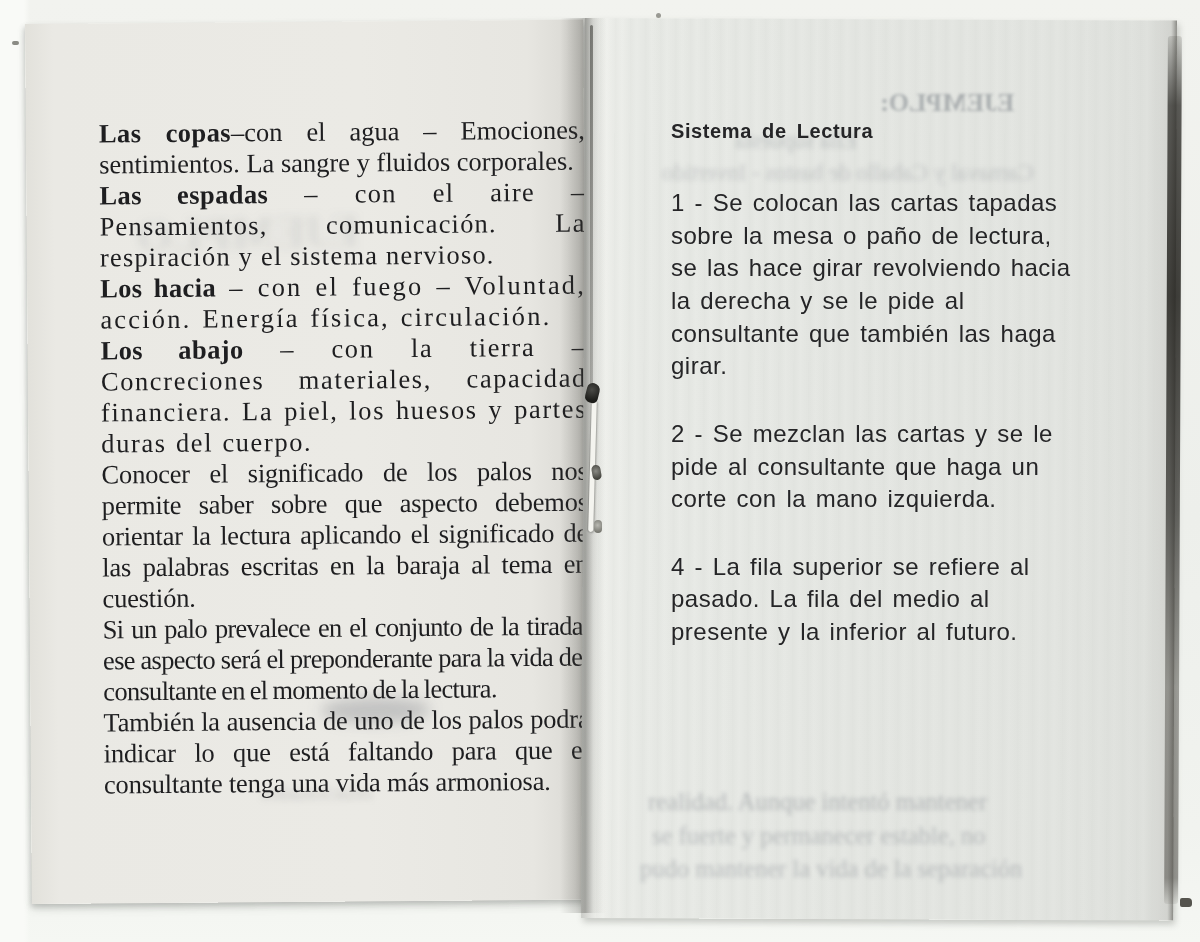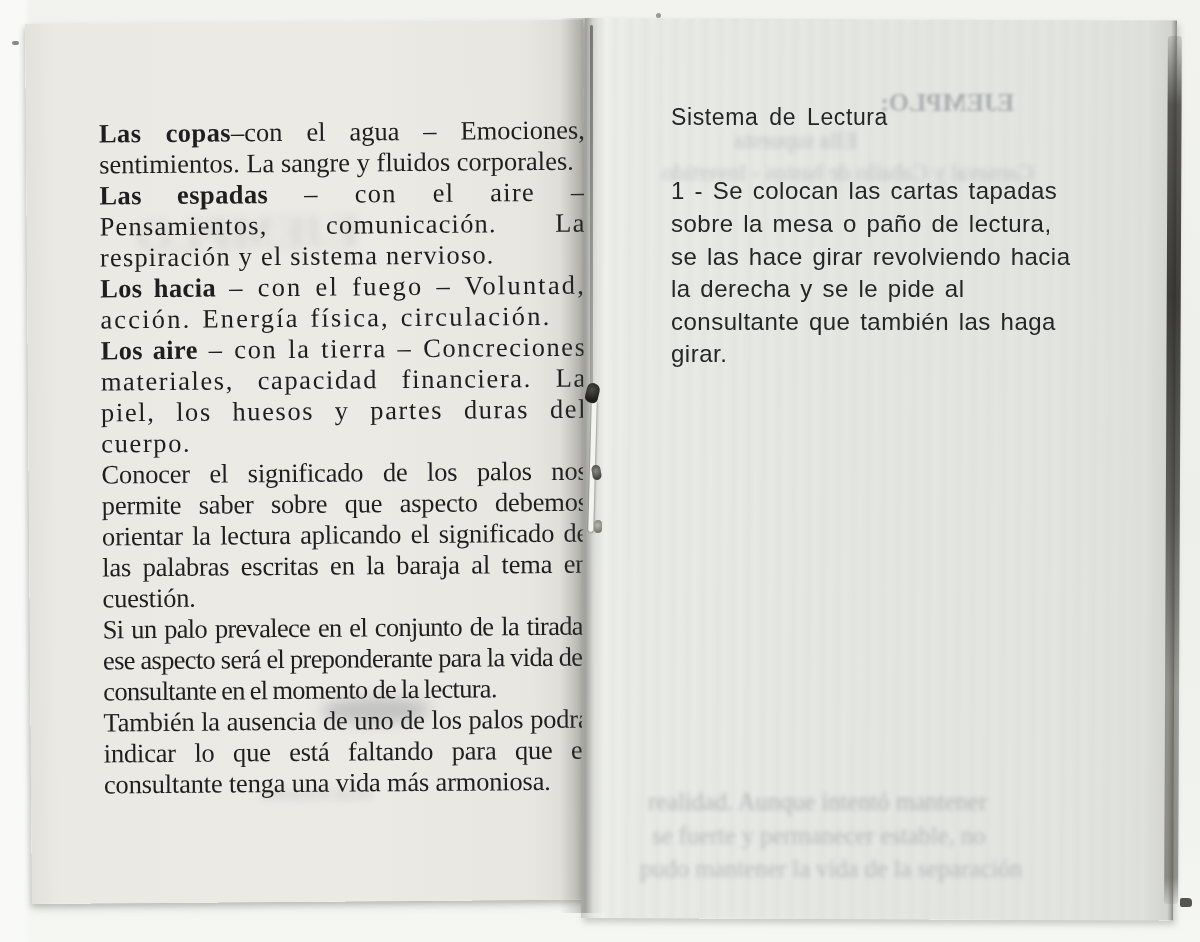--- a/index.html
+++ b/index.html
@@ -132,23 +132,23 @@
     left: 86px; top: 84px;
     width: 414px;
     font-family: "Liberation Sans", sans-serif;
     font-size: 24px;
     line-height: 1.36;
     color: #252527;
     letter-spacing: 0.5px;
     word-spacing: 2.5px;
   }
   .right-text h2 {
-    margin: 0 0 42px 0;
-    font-size: 23px;
-    font-weight: normal;
+    margin: 16px 0 42px 0;
+    font-size: 20px;
+    font-weight: bold;
     letter-spacing: 0.6px;
     word-spacing: 4px;
   }
   .right-text p { margin: 18px 0 35px 0; }
 
   
   .ghost {
     position: absolute;
     color: rgba(88,93,104,0.30);
     filter: blur(2px);
@@ -201,39 +201,41 @@
 
   <div class="page page-left">
     <div class="ghost g-left-title">EJEMPLO</div>
     <div class="g-left-smudge ghost"></div>
     <div class="ghost g-left-bottom">relacionados</div>
 
     <div class="left-text">
       <p class="suit"><span class="lead">Las copas</span><span>–con el agua – Emociones, sentimientos. La sangre y fluidos corporales.</span></p>
       <p class="suit sp2"><span class="lead">Las espadas</span><span> – con el aire – Pensamientos, comunicación. La respiración y el sistema nervioso.</span></p>
       <p class="suit sp3"><span class="lead">Los hacia</span><span> – con el fuego – Voluntad, acción. Energía física, circulación.</span></p>
-      <p class="suit sp4"><span class="lead">Los aire</span><span> – con la tierra – Concreciones materiales, capacidad financiera. La piel, los huesos y partes duras del cuerpo.</span></p>
+      <p class="suit sp4"><span class="lead">Los abajo</span><span> – con la tierra – Concreciones materiales, capacidad financiera. La piel, los huesos y partes duras del cuerpo.</span></p>
       <p class="body tight">Conocer el significado de los palos nos permite saber sobre que aspecto debemos orientar la lectura aplicando el significado de las palabras escritas en la baraja al tema en cuestión.</p>
       <p class="body tighter">Si un palo prevalece en el conjunto de la tirada, ese aspecto será el preponderante para la vida del consultante en el momento de la lectura.</p>
       <p class="body tight">También la ausencia de uno de los palos podrá indicar lo que está faltando para que el consultante tenga una vida más armoniosa.</p>
     </div>
   </div>
 
   <div class="page page-right"></div>
 
   <div class="ghost g-rt-heading">EJEMPLO:</div>
   <div class="ghost g-rt-line1">Ella supuesta</div>
   <div class="ghost g-rt-line2">Carnaval y Caballo de bastos - Invertido</div>
   <div class="ghost g-rb-line1">realidad. Aunque intentó mantener</div>
   <div class="ghost g-rb-line2">se fuerte y permanecer estable, no</div>
   <div class="ghost g-rb-line3">pudo mantener la vida de la separación</div>
 
   <div class="right-text" style="left: 671px; top: 102px; position:absolute;">
     <h2>Sistema de Lectura</h2>
     <p>1 - Se colocan las cartas tapadas sobre la mesa o paño de lectura, se las hace girar revolviendo hacia la derecha y se le pide al consultante que también las haga girar.</p>
+    <p>2 - Se mezclan las cartas y se le pide al consultante que haga un corte con la mano izquierda.</p>
+    <p>4 -  La fila superior se refiere al pasado. La fila del medio al presente y la inferior al futuro.</p>
   </div>
 
   <div class="spine"></div>
   <div class="spine-line"></div>
   <div class="thread"></div>
   <div class="staple-top"></div>
   <div class="staple-mid"></div>
   <div class="staple-low"></div>
   <div class="right-edge"></div>
   <div class="corner-speck"></div>

